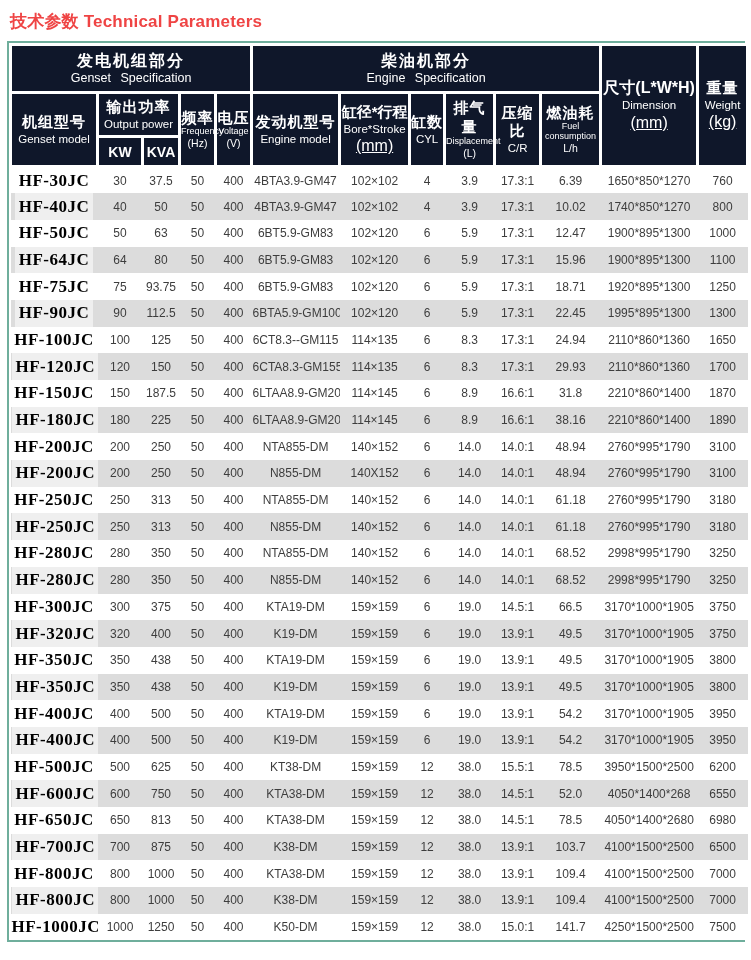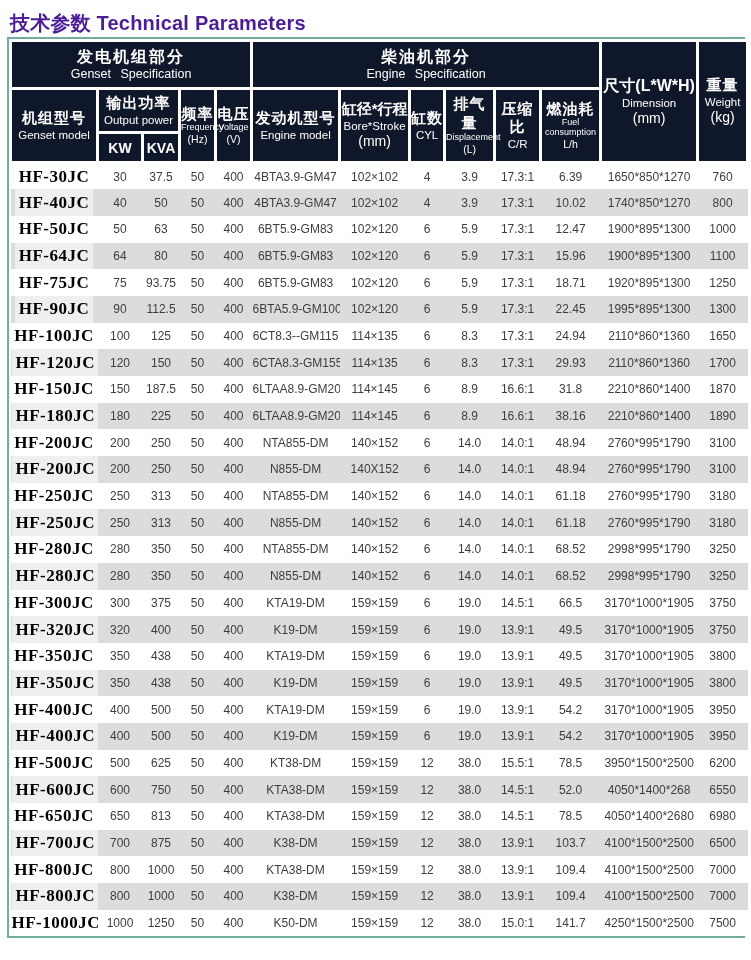--- a/index.html
+++ b/index.html
@@ -1,23 +1,23 @@
 <!DOCTYPE html>
 <html><head>
 <meta charset="utf-8">
 <style>
   * { box-sizing: border-box; margin: 0; padding: 0; }
   html, body { width: 751px; background: #ffffff; font-family: "Liberation Sans", sans-serif; }
   body { height: 960px; overflow: hidden; }
 
   .page-title {
-    margin: 10px 0 0 10px;
-    font-size: 20px;
+    margin: 10px 0 8px 10px;
+    font-size: 17px;
     font-weight: bold;
-    color: #4c1d95;
+    color: #ef4444;
     letter-spacing: 0.2px;
   }
 
   .table-wrap {
     margin-left: 7px;
     width: 738px;
     border: 2px solid #6fae9c;
     background: #ffffff;
   }
 
@@ -40,21 +40,21 @@
   }
   thead tr.group-row th { height: 48px; }
   thead tr.main-row th { height: 44px; }
   thead tr.sub-row th { height: 30px; }
 
   .zh { display: block; font-weight: bold; font-size: 15px; letter-spacing: 1px; }
   .zh-big { display: block; font-weight: bold; font-size: 16px; letter-spacing: 2px; }
   .en { display: block; font-size: 11.5px; }
   .en-group { display: block; font-size: 12.5px; word-spacing: 6px; }
   .en-small { display: block; font-size: 9px; line-height: 1.1; }
-  .unit { display: block; font-size: 14px; }
+  .unit { display: block; font-size: 16px; text-decoration: underline; }
   .unit-small { display: block; font-size: 10.5px; }
   .kwkva { font-weight: bold; font-size: 14px; }
 
   
   tbody tr { height: 26.7px; background: #ffffff; }
   tbody tr.alt { background: #dcdcdc; }
   tbody td {
     text-align: center;
     vertical-align: middle;
     font-size: 12px;

